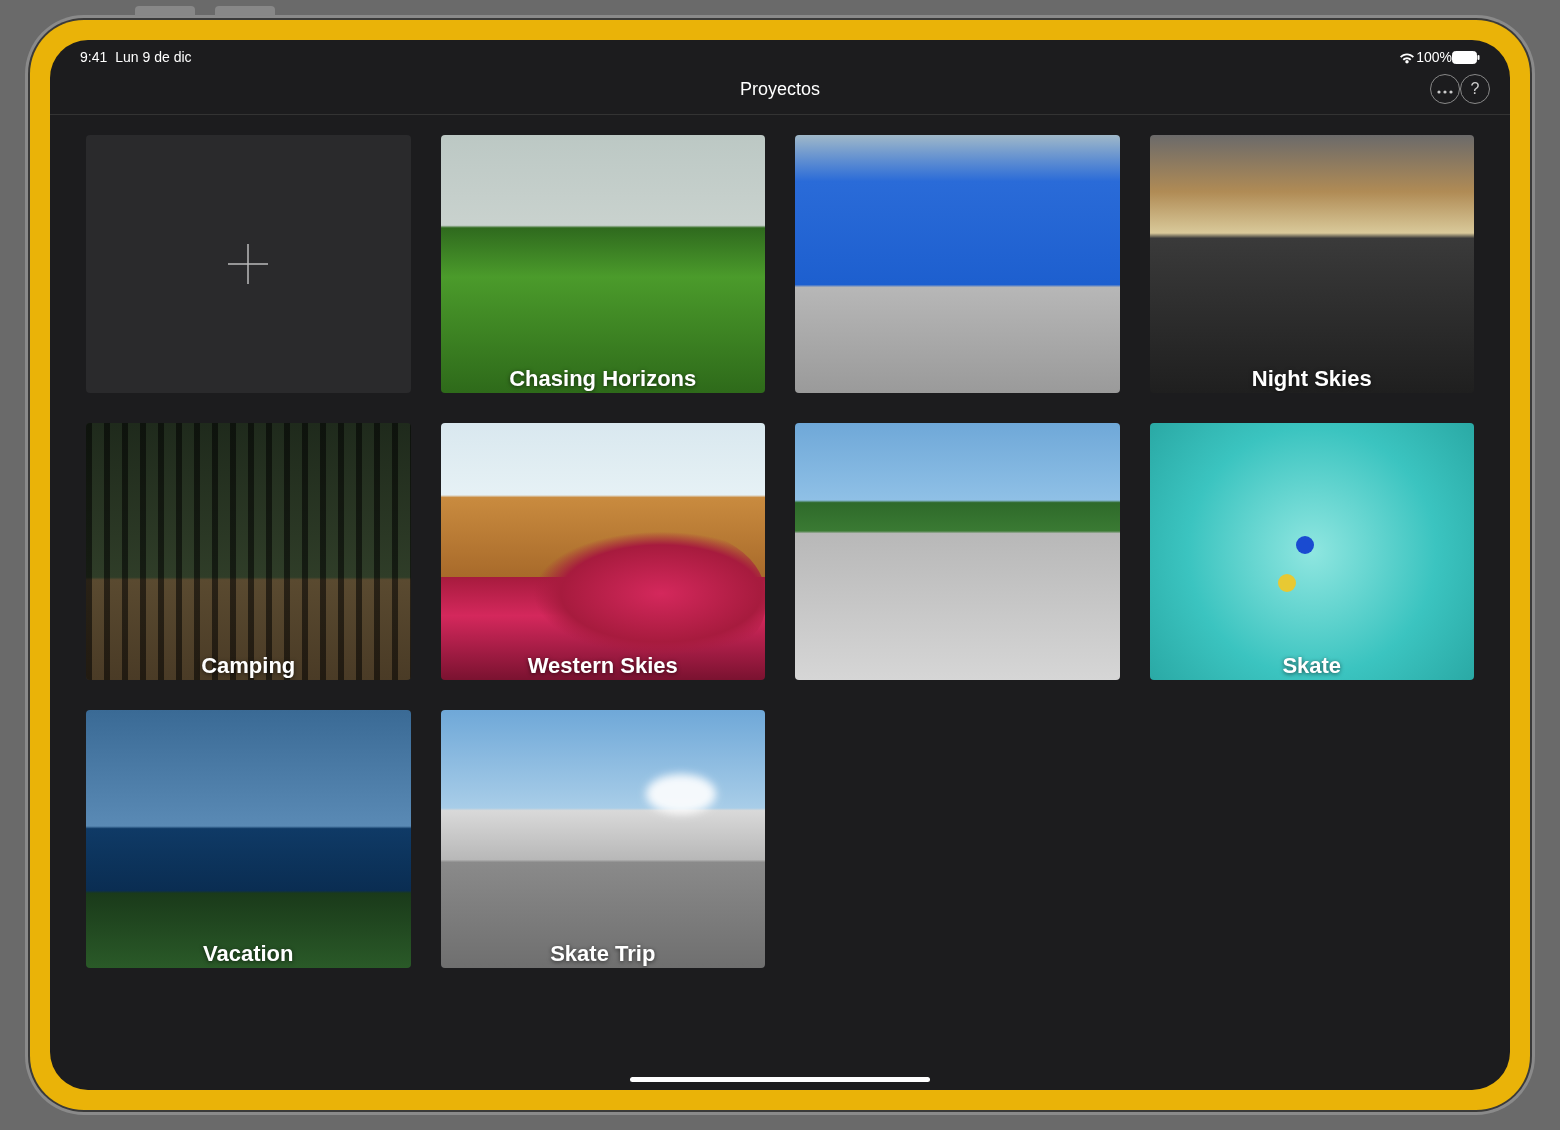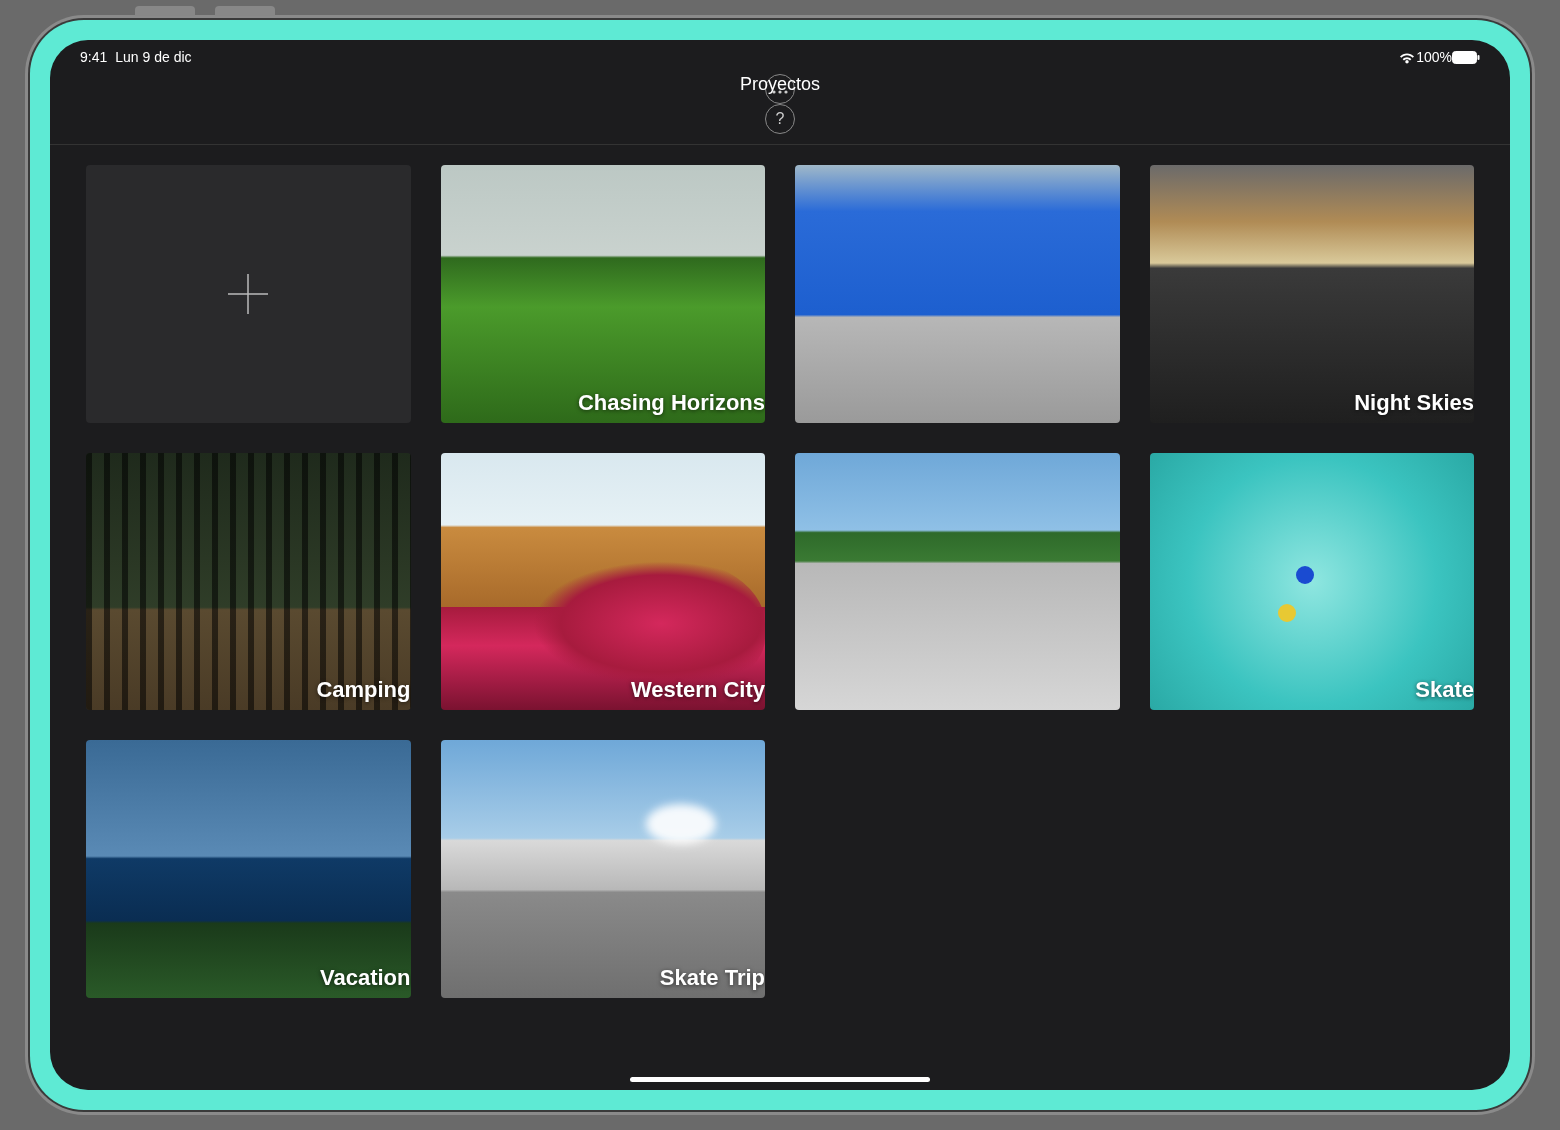--- a/index.html
+++ b/index.html
@@ -8,21 +8,21 @@
     width: 1560px;
     height: 1130px;
     font-family: -apple-system, BlinkMacSystemFont, "Helvetica Neue", Arial, sans-serif;
     display: flex;
     align-items: center;
     justify-content: center;
   }
   .device {
     width: 1500px;
     height: 1090px;
-    background: #5eead4;
+    background: #eab308;
     border-radius: 54px;
     padding: 20px;
     position: relative;
     box-shadow: 0 0 0 2px #3a3a3a, 0 0 0 5px #8a8a8a;
   }
   .device::before {
     content: "";
     position: absolute;
     top: -14px;
     left: 105px;
@@ -58,24 +58,23 @@
     color: #fff;
     font-size: 14px;
     font-weight: 500;
   }
   .status-left { display: flex; align-items: center; gap: 8px; }
   .status-right { display: flex; align-items: center; gap: 0; }
   .wifi-icon svg, .battery-icon svg { display: block; }
   .nav-bar {
     display: flex;
     align-items: center;
-    justify-content: space-between;
+    justify-content: flex-end;
     padding: 8px 20px 10px 20px;
     border-bottom: 1px solid #333;
-    flex-direction: column;
   }
   .nav-title {
     position: absolute;
     left: 50%;
     transform: translateX(-50%);
     color: #fff;
     font-size: 18px;
     font-weight: 400;
   }
   .circle-btn {
@@ -102,22 +101,22 @@
     border-radius: 4px;
     overflow: hidden;
     cursor: pointer;
   }
   .tile .thumb {
     position: absolute;
     inset: 0;
   }
   .tile .label {
     position: absolute;
-    left: 0; right: 0; bottom: 7px;
-    text-align: right;
+    left: 0; right: 0; bottom: 1px;
+    text-align: center;
     color: #fff;
     font-size: 22px;
     font-weight: 700;
     text-shadow: 0 1px 4px rgba(0,0,0,0.6);
   }
   .new-tile {
     background: #2a2a2c;
     display: flex;
     align-items: center;
     justify-content: center;
@@ -225,21 +224,21 @@
         <div class="label">Night Skies</div>
       </div>
 
       <div class="tile">
         <div class="thumb th-camping"></div>
         <div class="label">Camping</div>
       </div>
 
       <div class="tile">
         <div class="thumb th-western"></div>
-        <div class="label">Western City</div>
+        <div class="label">Western Skies</div>
       </div>
 
       <div class="tile">
         <div class="thumb th-bmx"></div>
       </div>
 
       <div class="tile">
         <div class="thumb th-summer"></div>
         <div class="label">Skate</div>
       </div>

